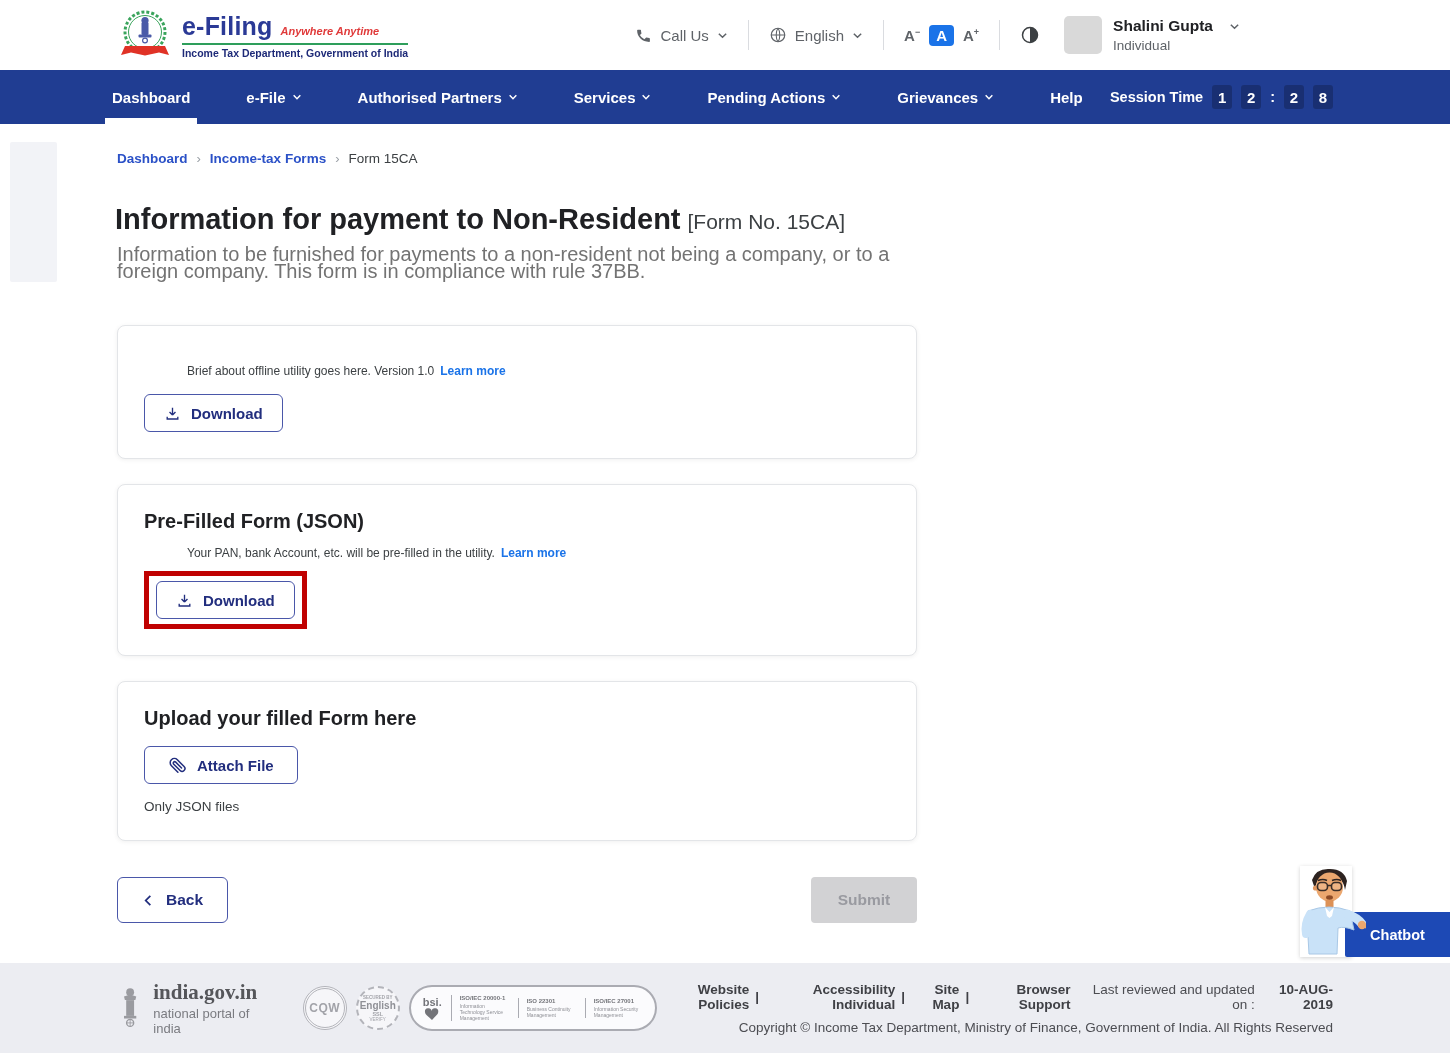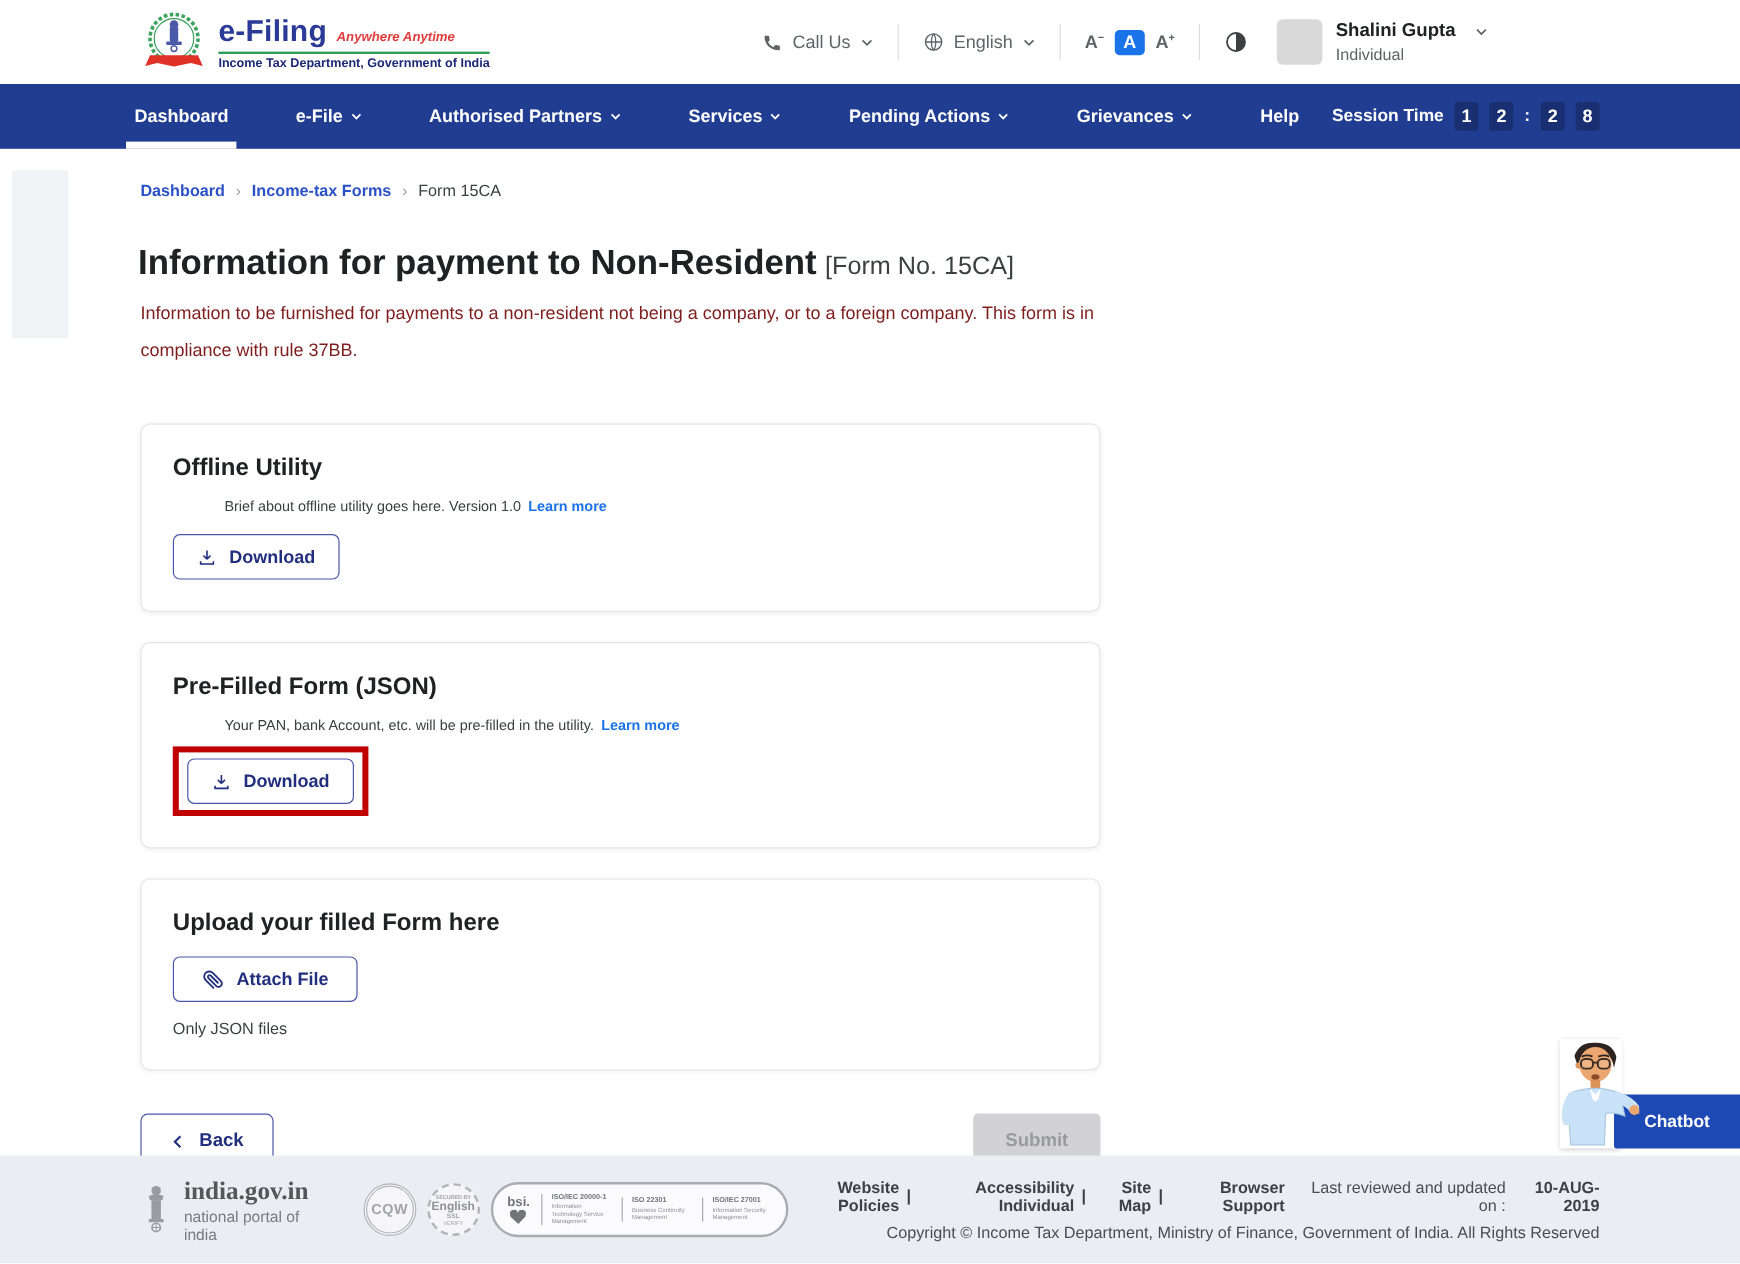--- a/index.html
+++ b/index.html
@@ -38,21 +38,21 @@
   .digit { background:rgba(0,0,0,0.22); width:20px; height:24px; display:flex; align-items:center; justify-content:center; border-radius:3px; font-size:15px; }
   .colon { font-weight:700; }
   
   .left-strip { position:absolute; left:10px; top:142px; width:47px; height:140px; background:#f2f3f7; border-radius:2px; }
   .breadcrumb { margin:27px 0 0 117px; font-size:13.5px; display:flex; gap:9px; align-items:center; }
   .crumb-link { color:#2b51c7; font-weight:700; cursor:pointer; }
   .crumb-sep { color:#9aa0a6; font-size:13px; }
   .crumb-current { color:#3c4043; }
   .page-title { margin:37px 0 0 115px; font-size:29px; font-weight:700; color:#202124; }
   .form-tag { font-size:21px; font-weight:400; color:#3c4043; margin-left:7px; }
-  .page-desc { margin:10px 0 0 117px; width:805px; font-size:15px; color:#7f1d1d; line-height:31px; }
+  .page-desc { margin:10px 0 0 117px; width:805px; font-size:20px; color:#737373; line-height:17px; }
   
   .cards { margin:45px 0 0 117px; width:800px; display:flex; flex-direction:column; gap:25px; }
   .card { background:#fff; border:1px solid #e3e5e8; border-radius:8px; padding:25px 26px 26px; box-shadow:0 1px 4px rgba(60,64,67,0.08); }
   .card-title { font-size:20px; font-weight:700; color:#202124; }
   .card-desc { margin-top:13px; font-size:12px; color:#3c4043;margin-left:43px; }
   .learn-more { color:var(--accent-blue,#1a73e8); font-weight:700; margin-left:6px; cursor:pointer; }
   .btn-outline { margin-top:16px; display:inline-flex; align-items:center; gap:10px; height:38px; padding:0 19px; border:1px solid #4a57a9; border-radius:6px; background:#fff; color:var(--button-navy,#222e7e); font-weight:700; font-size:15px; font-family:inherit; cursor:pointer; }
   .highlight-box { display:inline-block; border:5px solid var(--highlight-red,#c00101); padding:5px 7px; margin-top:11px; }
   .highlight-box .btn-outline { margin-top:0; }
   .card-note { margin-top:15px; font-size:13.5px; color:#3c4043; }
@@ -227,21 +227,20 @@
   </div>
 
   <h1 class="page-title">
     <span>Information for payment to Non-Resident</span><span class="form-tag">[Form No. 15CA]</span>
   </h1>
   <p class="page-desc">Information to be furnished for payments to a non-resident not being a company, or to a foreign company. This form is in compliance with rule 37BB.</p>
 
   <div class="cards">
 
     <section class="card">
-      <h2 class="card-title">Offline Utility</h2>
       <p class="card-desc">
         <span>Brief about offline utility goes here. Version 1.0</span><span class="learn-more">Learn more</span>
       </p>
       <button class="btn-outline">
         <svg width="17" height="17" viewBox="0 0 24 24">
             <path d="M12 4v10m0 0l-4.2-4.2M12 14l4.2-4.2" fill="none" stroke="#222e7e" stroke-width="1.9"></path>
             <path d="M4.5 16.5v3.2h15v-3.2" fill="none" stroke="#222e7e" stroke-width="1.9"></path>
           </svg>
         <span>Download</span>
       </button>

